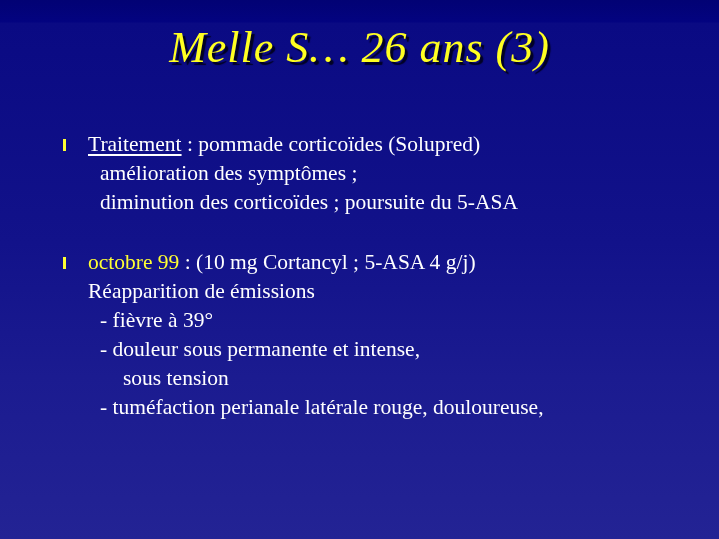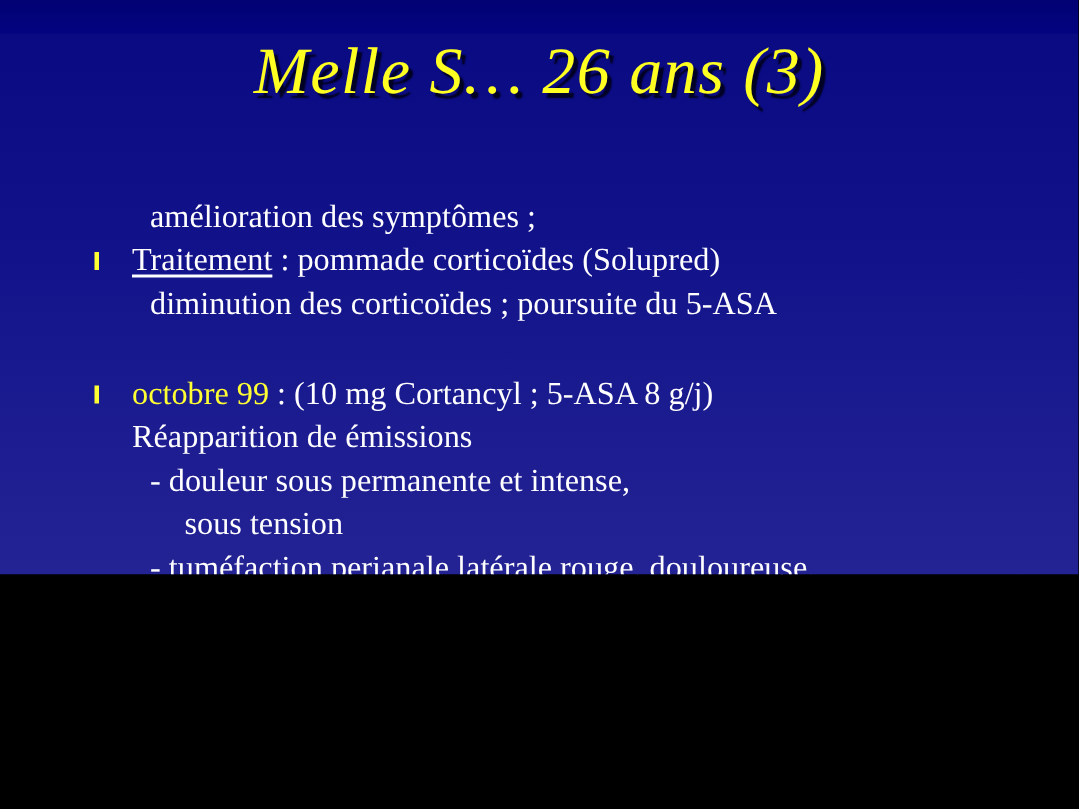--- a/index.html
+++ b/index.html
@@ -1,18 +1,18 @@
 <!DOCTYPE html>
 <html><head>
 <meta charset="utf-8">
 <style>
   html,body { margin:0; padding:0; background:#000; }
   .slide {
     position:relative;
-    width:719px; height:383px;
+    width:719px; height:539px;
     overflow:hidden;
     font-family:"Liberation Serif", serif;
     background:linear-gradient(180deg, #020274 0px, #030380 22px, #0a0a83 23px, #12128a 45%, #1b1b90 70%, #232394 100%);
   }
   .title {
     position:absolute; top:22px; left:0; right:0;
     text-align:center;
     font-style:italic;
     font-size:44px;
     letter-spacing:1px;
@@ -40,32 +40,33 @@
   .u-yellow { text-underline-offset:3px; color:#ffff33; }
 </style>
 </head>
 <body>
 
 <div class="slide">
 
   <div class="title">Melle S… 26 ans (3)</div>
 
   <div class="block block-1">
-    <div class="line ind1">amélioration des symptômes ;</div>
     <div class="line lead">
       <span class="bullet"></span>
       <span class="u-white">Traitement</span><span> : pommade corticoïdes (Solupred)</span>
     </div>
+    <div class="line ind1">amélioration des symptômes ;</div>
     <div class="line ind1">diminution des corticoïdes ; poursuite du 5-ASA</div>
   </div>
 
   <div class="block block-2">
     <div class="line lead">
       <span class="bullet"></span>
-      <span class="u-yellow">octobre 99</span><span> : (10 mg Cortancyl ; 5-ASA 8 g/j)</span>
+      <span class="u-yellow">octobre 99</span><span> : (10 mg Cortancyl ; 5-ASA 4 g/j)</span>
     </div>
     <div class="line lead">Réapparition de émissions</div>
+    <div class="line ind1">- fièvre à 39°</div>
     <div class="line ind1">- douleur sous permanente et intense,</div>
     <div class="line ind2">sous tension</div>
     <div class="line ind1">- tuméfaction perianale latérale rouge, douloureuse,</div>
   </div>
 
 </div>
 
 </body></html>

